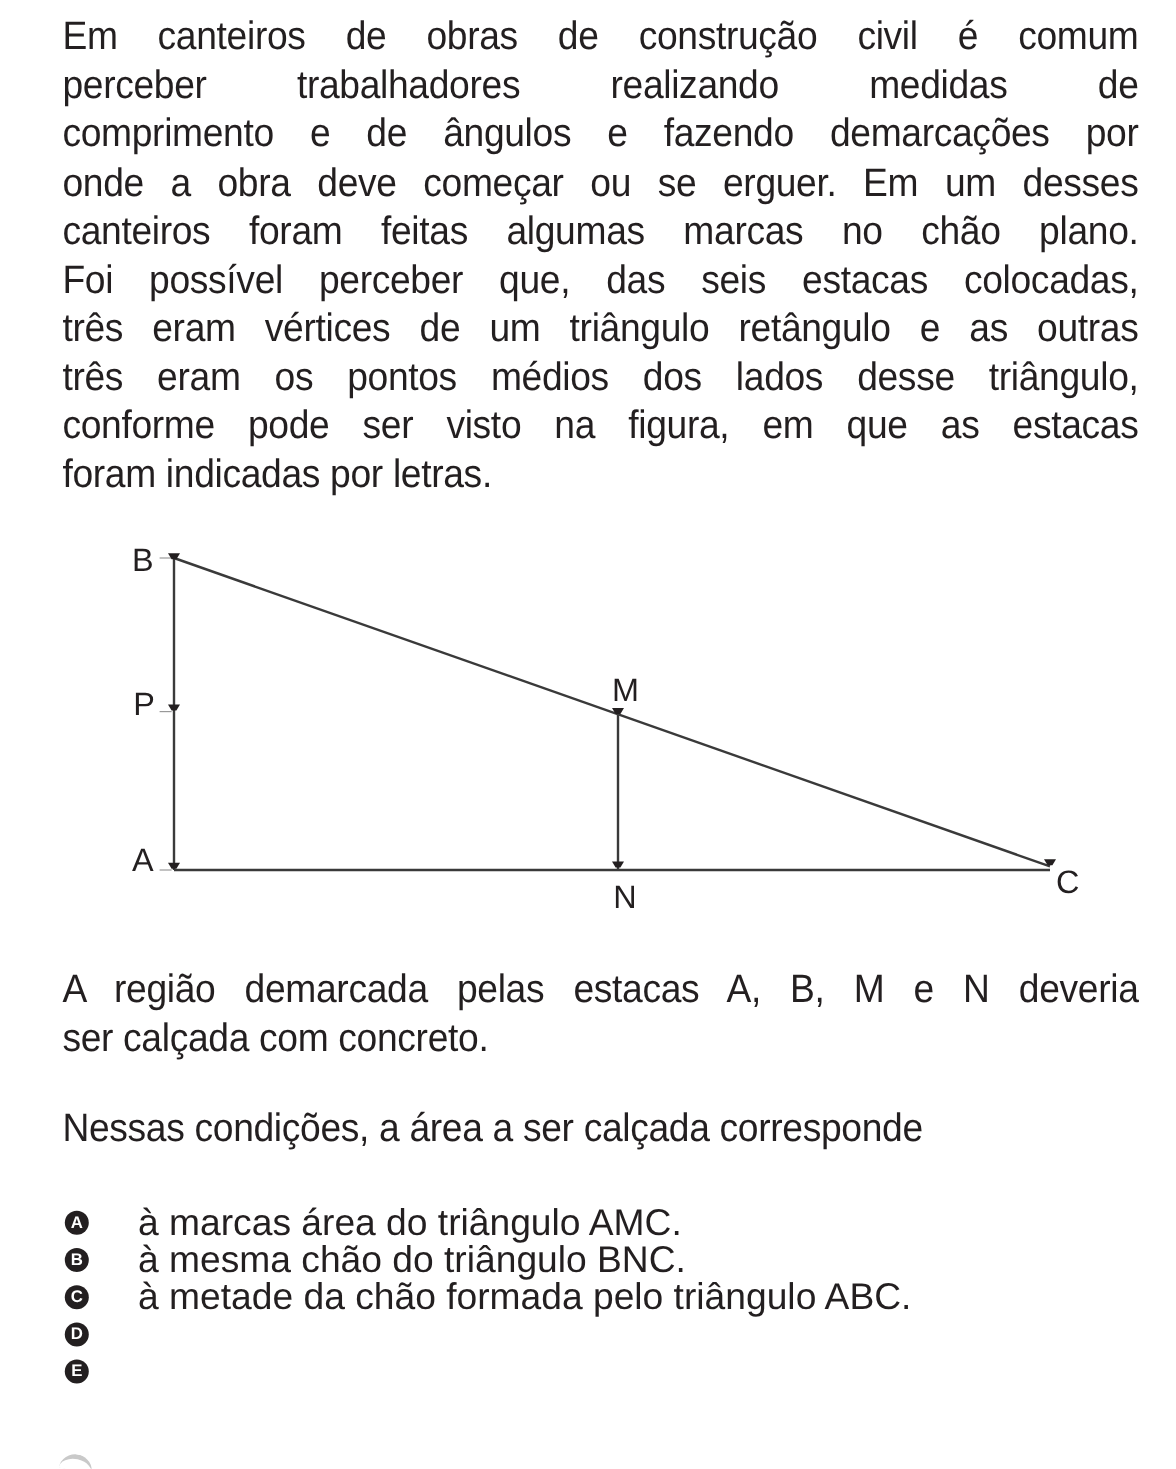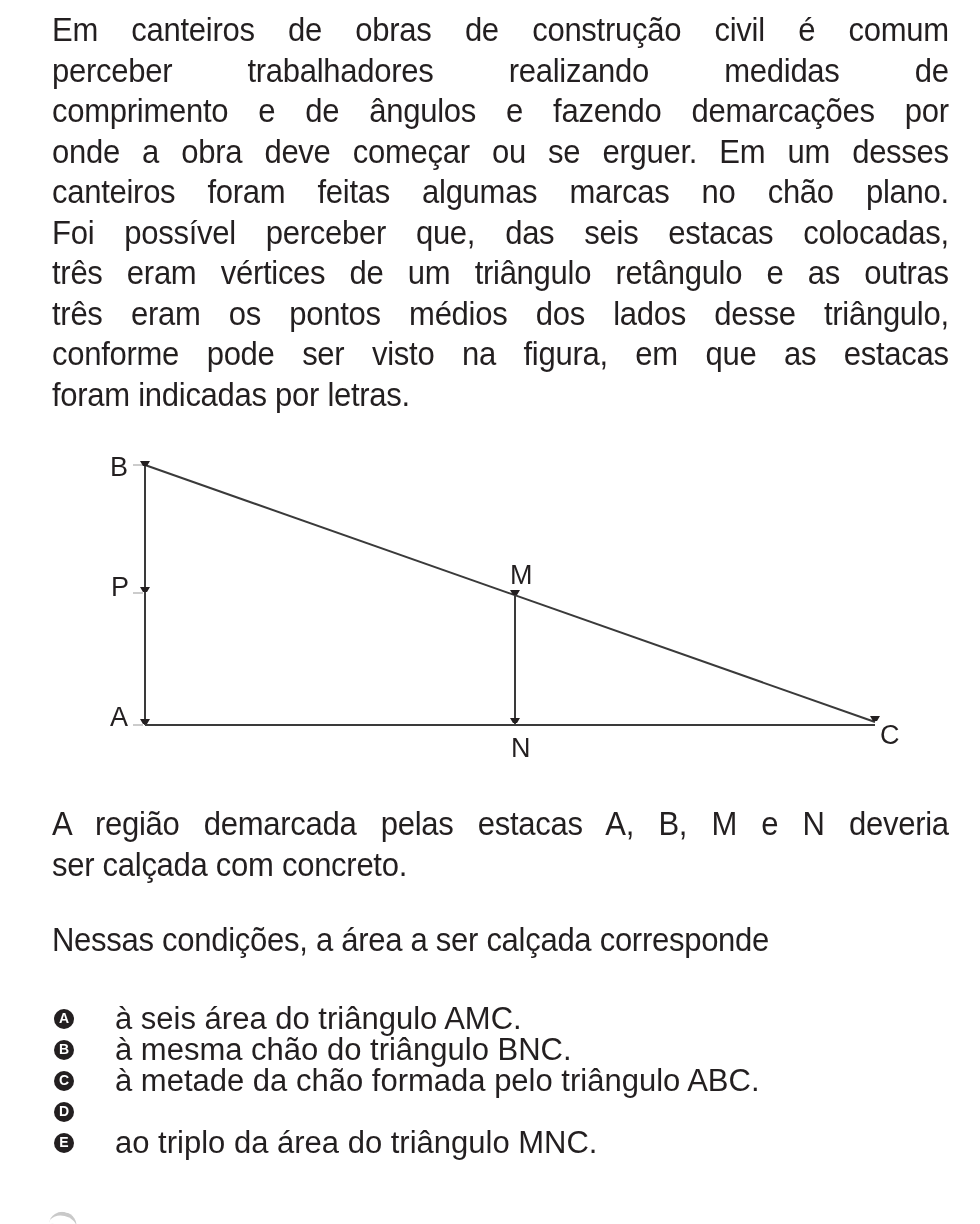--- a/index.html
+++ b/index.html
@@ -66,32 +66,31 @@
   <span class="line last">ser calçada com concreto.</span>
 </div>
 
 <div class="para" id="question">
   <span class="line last">Nessas condições, a área a ser calçada corresponde</span>
 </div>
 
 <div class="opts">
   <div class="opt">
     <span class="badge">A</span>
-    <span class="opt-text">à seis área do triângulo AMC.</span>
+    <span class="opt-text">à marcas área do triângulo AMC.</span>
   </div>
   <div class="opt">
     <span class="badge">B</span>
     <span class="opt-text">à mesma chão do triângulo BNC.</span>
   </div>
   <div class="opt">
     <span class="badge">C</span>
     <span class="opt-text">à metade da chão formada pelo triângulo ABC.</span>
   </div>
   <div class="opt">
     <span class="badge">D</span>
   </div>
   <div class="opt">
     <span class="badge">E</span>
-    <span class="opt-text">ao triplo da área do triângulo MNC.</span>
   </div>
 </div>
 
 <div class="corner-mark"></div>
 
 </body></html>

